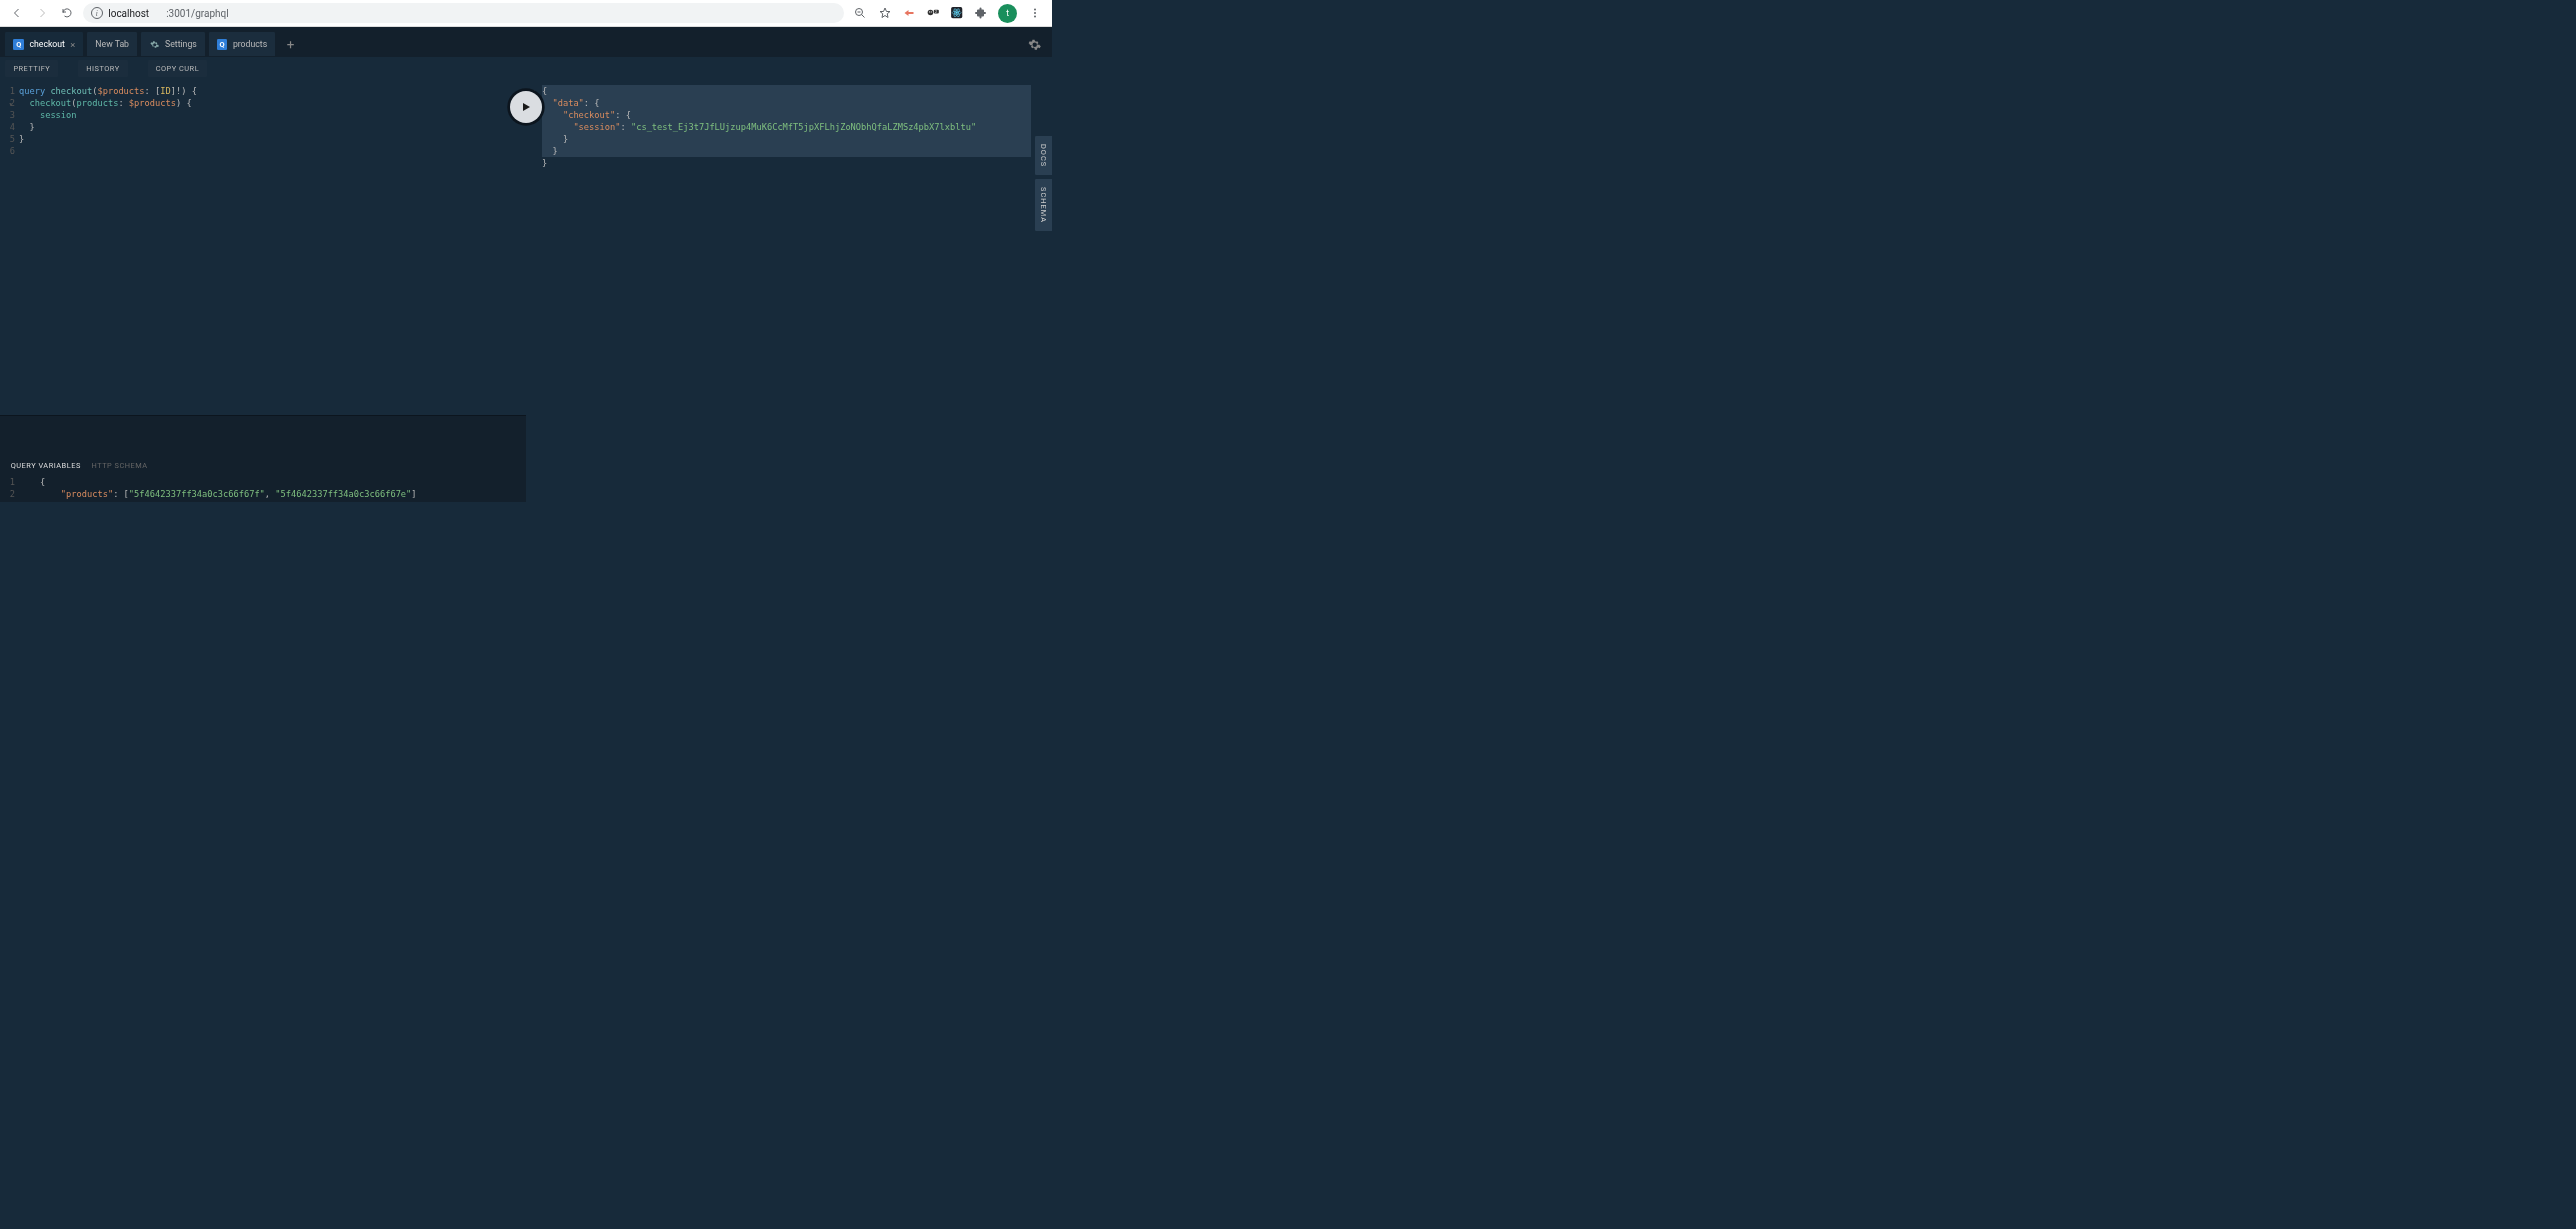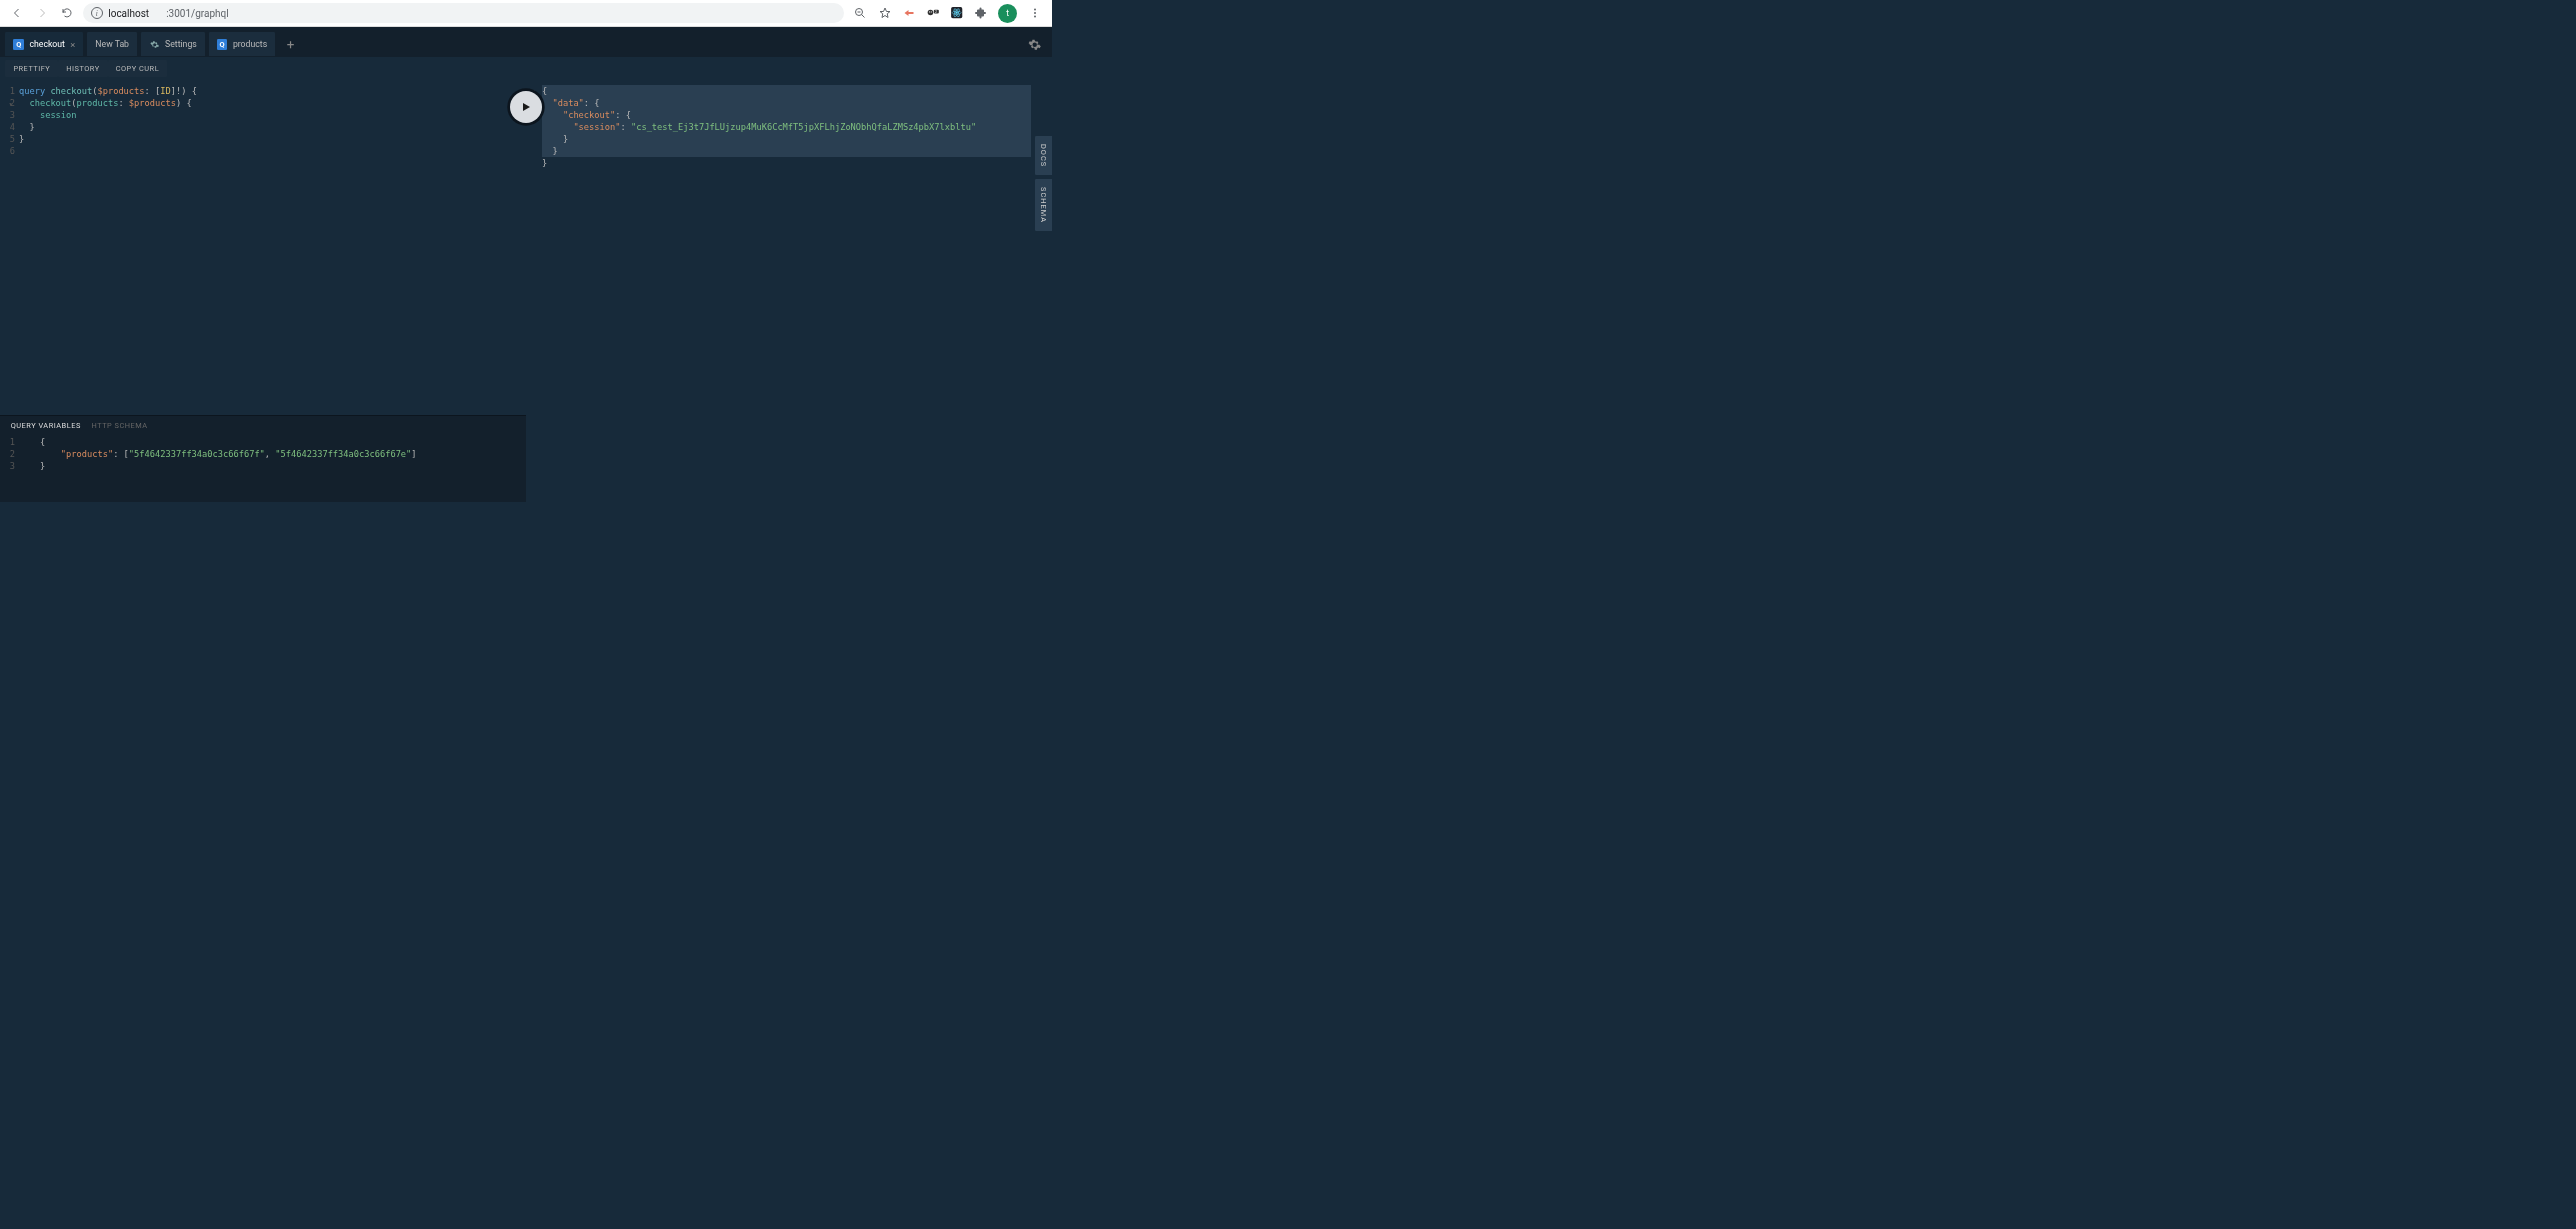--- a/index.html
+++ b/index.html
@@ -130,21 +130,21 @@
   width: 24px; height: 24px;
   display: flex; align-items: center; justify-content: center;
   color: #888; cursor: pointer; font-size: 13.4px;
 }
 .toolbar {
   height: 24px;
   background: #172a3a;
   display: flex;
   align-items: center;
   padding: 2.7px 5.4px;
-  gap: 0;
+  gap: 20px;
 }
 .tool-btn {
   padding: 4px 8px;
   background: #1b2d3d;
   color: #bbb;
   font-size: 7.4px;
   letter-spacing: 0.5px;
   cursor: pointer;
   border-radius: 1.3px;
 }
@@ -207,20 +207,21 @@
   border-top: 0.7px solid #0c151e;
   display: flex;
   flex-direction: column;
 }
 .var-tabs {
   display: flex;
   gap: 10.7px;
   padding: 5.4px 10.7px 2.7px 10.7px;
   font-size: 7.4px;
   letter-spacing: 0.5px;
+  margin-top: 40px;
 }
 .var-tab { color: #666; cursor: pointer; }
 .var-tab.active { color: #ddd; }
 .var-editor {
   flex: 1;
   display: flex;
   font-family: "SF Mono", Monaco, Consolas, monospace;
   font-size: 8.7px;
   line-height: 12px;
   padding: 2.7px 0;

